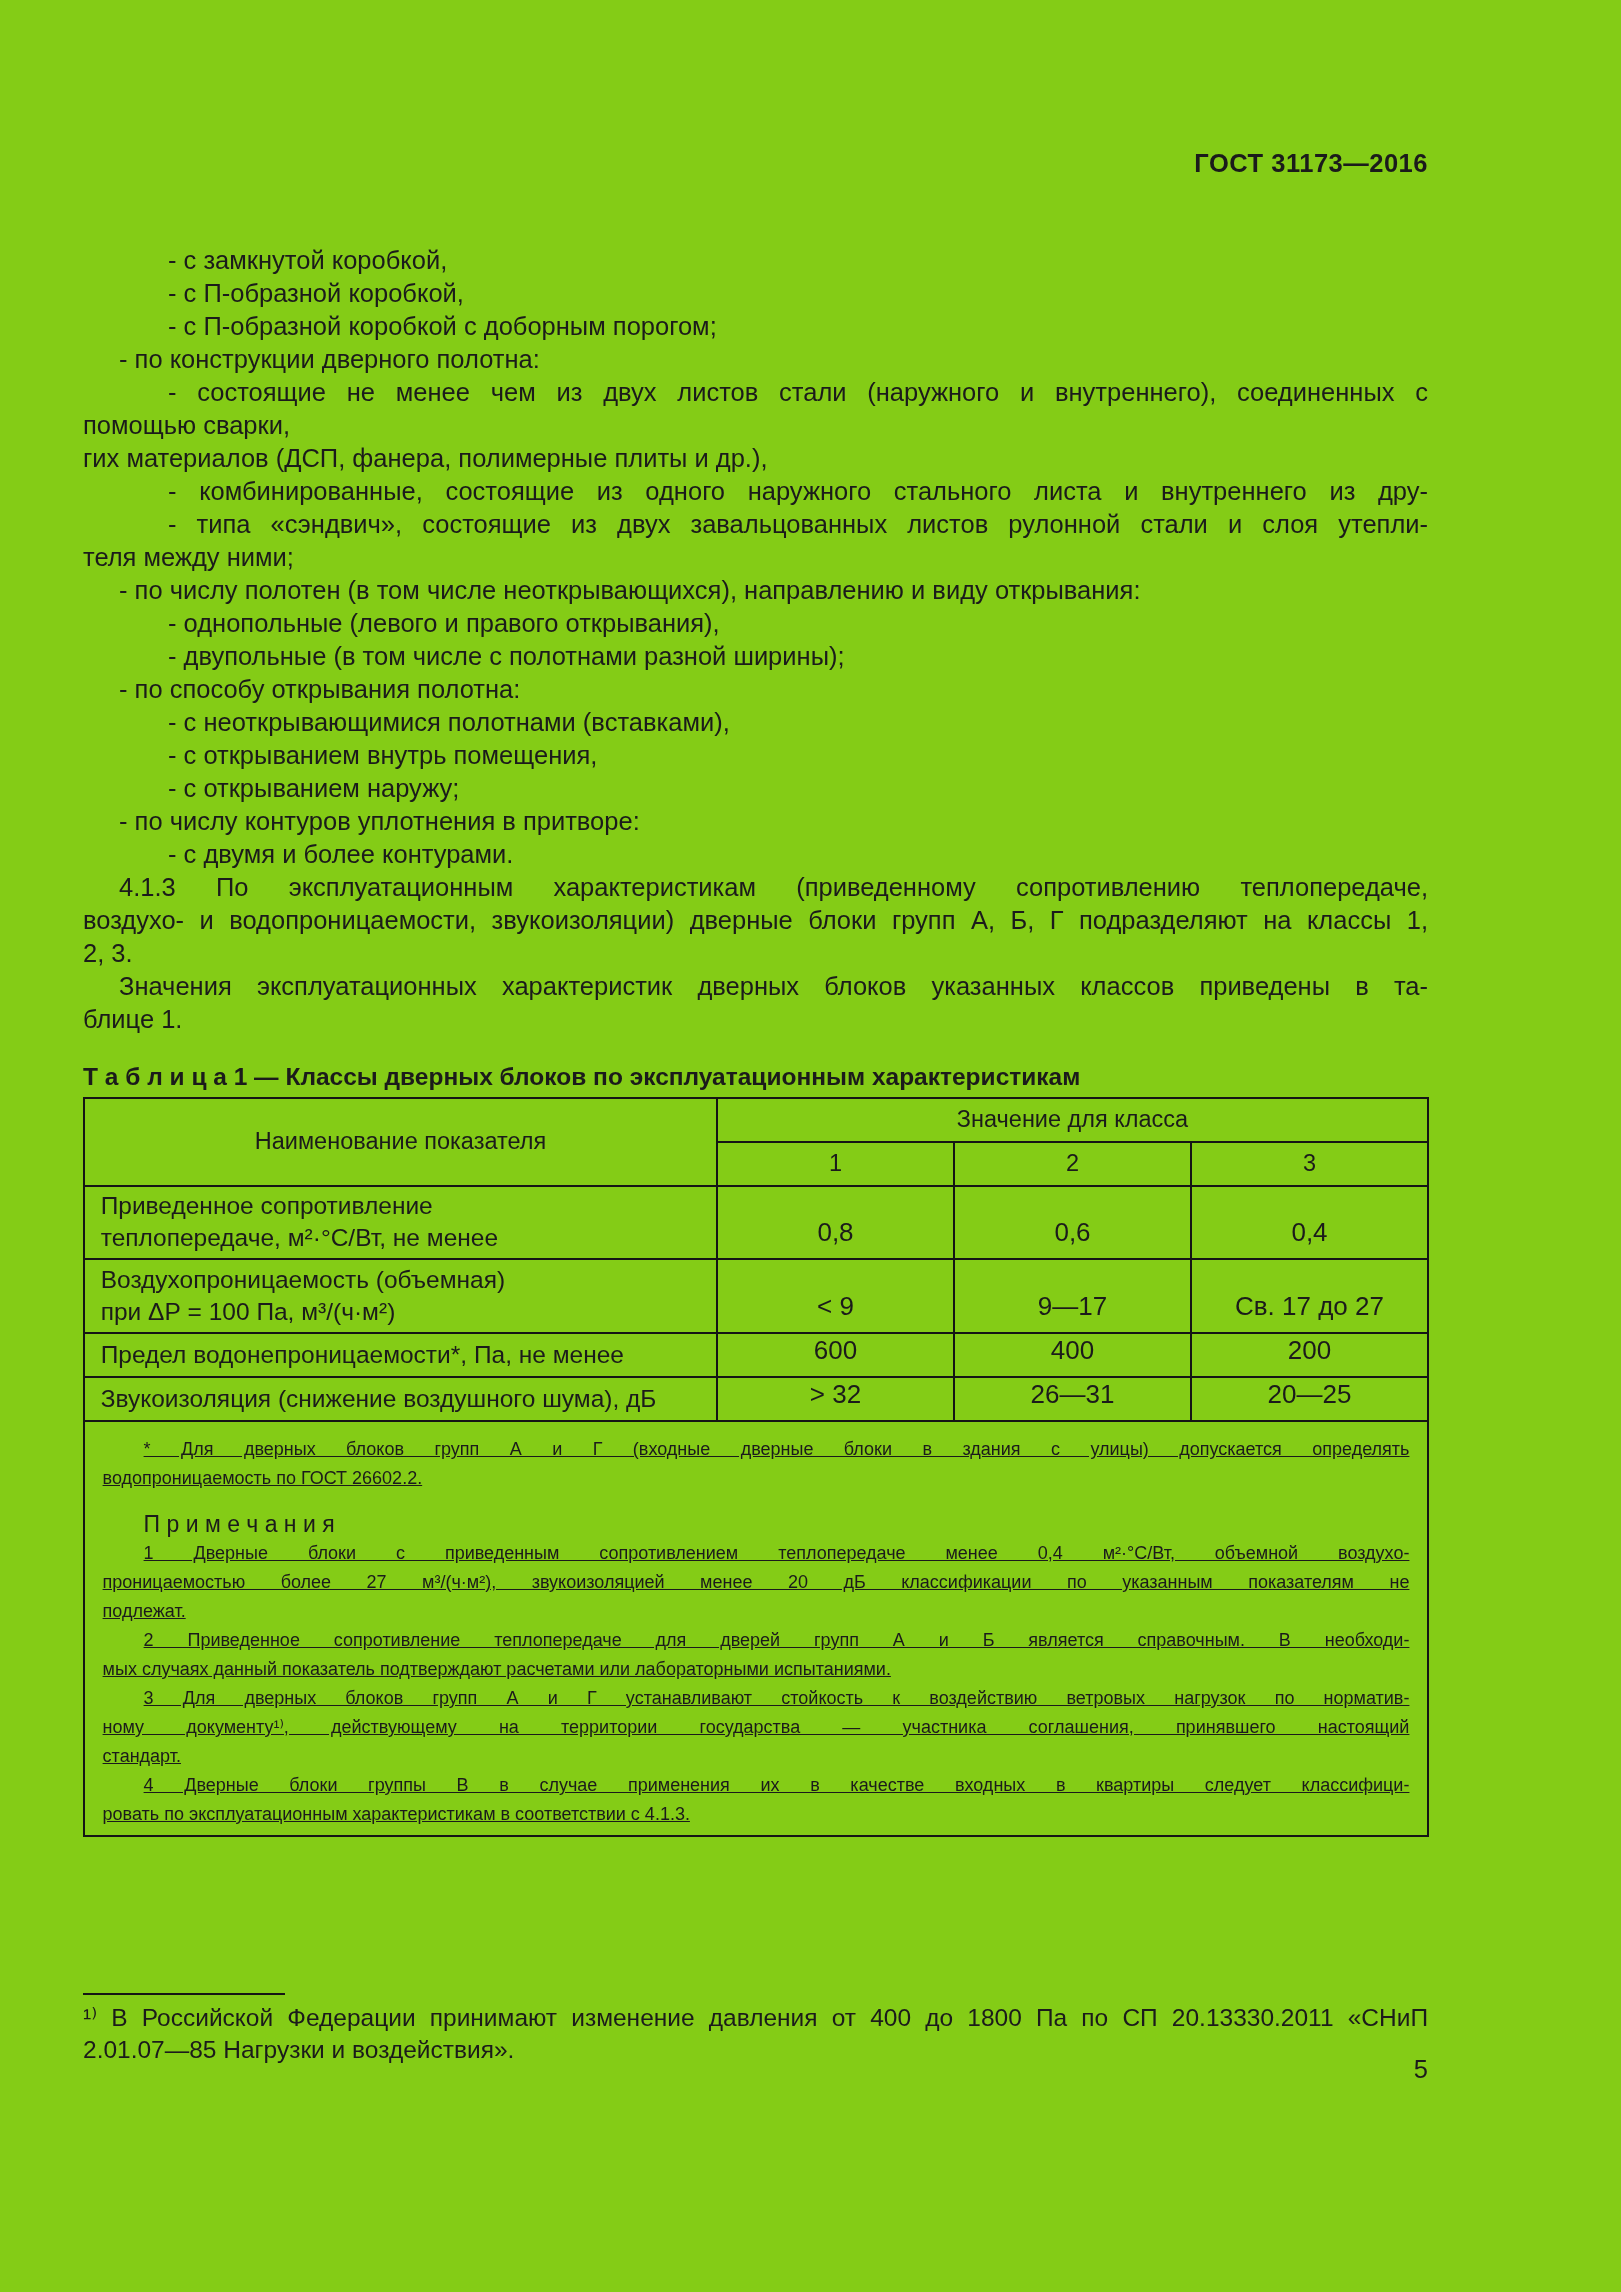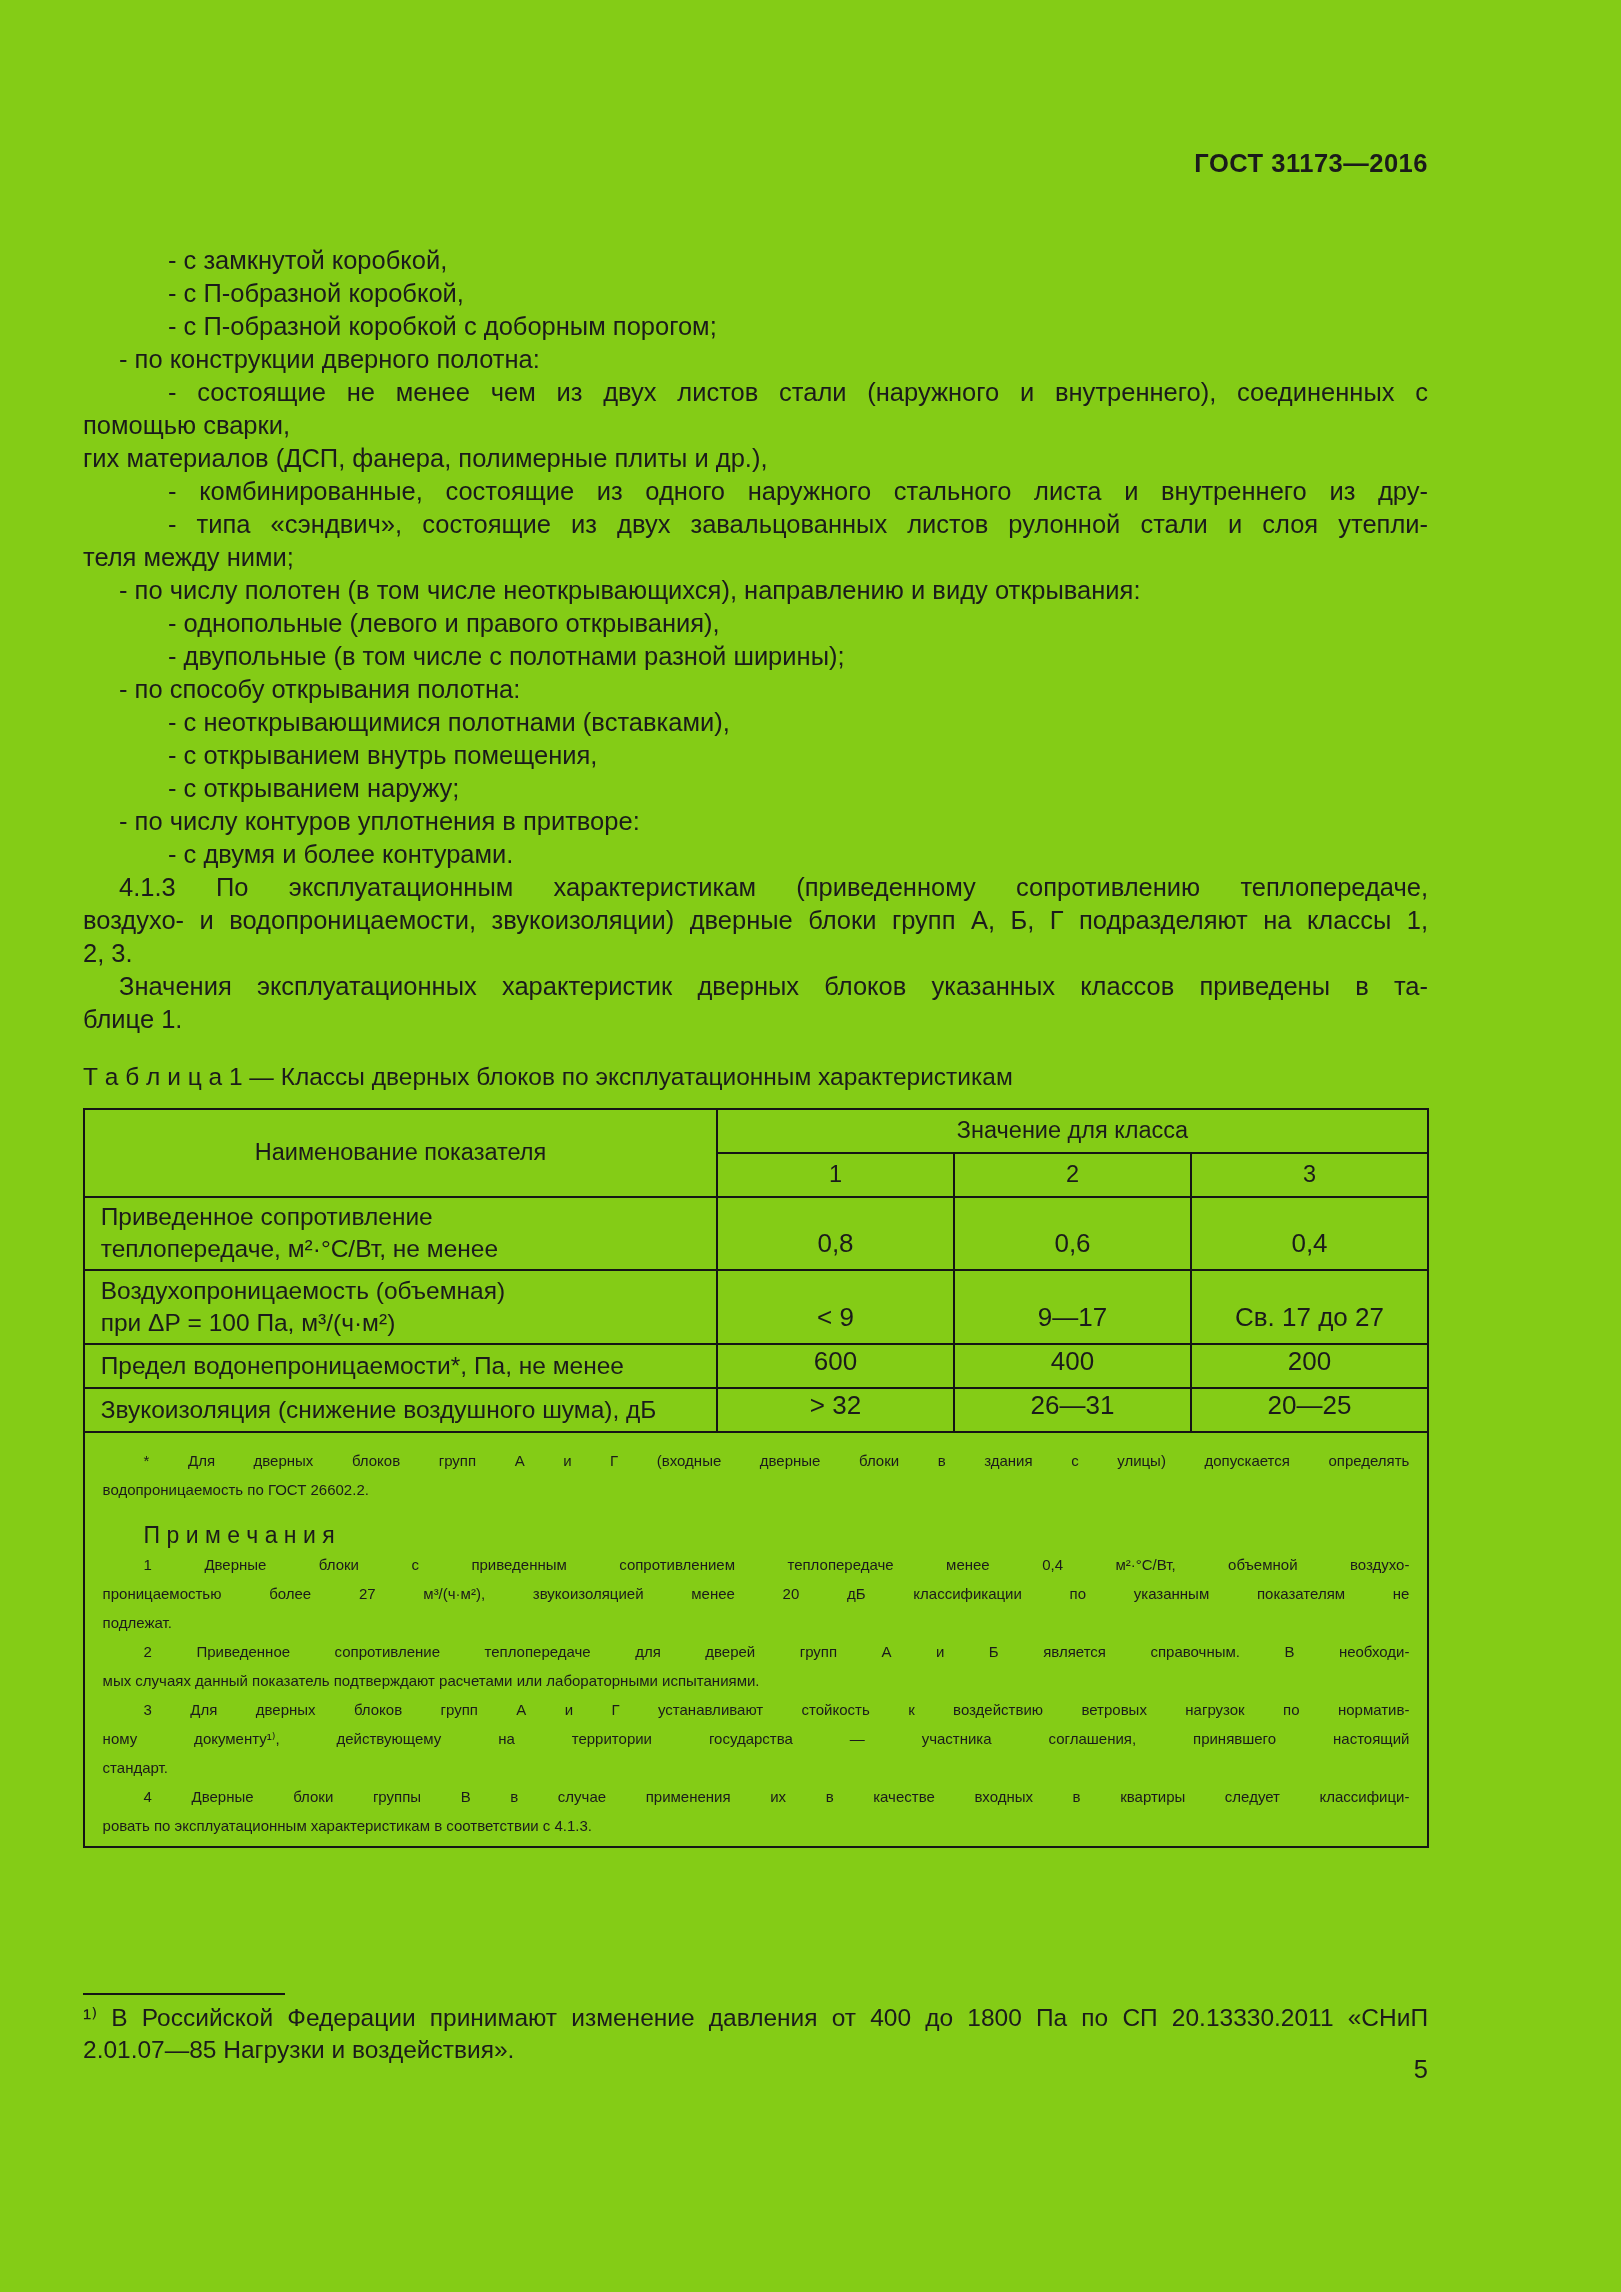--- a/index.html
+++ b/index.html
@@ -17,22 +17,22 @@
   }
   .content{
     position:absolute;left:83px;top:244px;width:1345px;
   }
   .ln{font-size:25.5px;line-height:33px;white-space:nowrap;}
   .ln.fill{white-space:normal;text-align:justify;text-align-last:justify;}
   .ind0{margin-left:0;}
   .ind1{margin-left:36px;}
   .ind2{margin-left:85px;}
   .tbl-caption{
-    margin-top:23.5px;margin-bottom:15px;
-    font-size:24.5px;line-height:33px;
+    margin-top:23.5px;margin-bottom:4px;
+    font-size:24.5px;line-height:33px;font-weight:bold;
   }
   table.spec{
     border-collapse:collapse;table-layout:fixed;
     width:1345px;border:2.9px solid #151515;
   }
   table.spec td,table.spec th{
     border:2px solid #151515;
     font-weight:normal;
     font-size:23.5px;
   }
@@ -48,21 +48,21 @@
   }
   tbody td.val{
     text-align:center;vertical-align:bottom;
     padding-bottom:9.8px;font-size:26px;
   }
   td.footcell{
     padding:13.7px 17.6px 5.9px 17.6px;
     vertical-align:top;
     height:392px;
   }
-  .fn-line{font-size:15px;line-height:29px;}
+  .fn-line{font-size:18px;line-height:29px;text-decoration:underline;}
   .fn-line.fill{text-align:justify;text-align-last:justify;}
   .fn-line.fi{text-indent:41px;}
   .notes-label{font-size:23px;line-height:29px;margin-top:16.7px;margin-left:41px;}
   .footer-rule{
     position:absolute;left:83px;top:1993px;width:202px;
     border-top:2.9px solid #151515;
   }
   .footer-note{
     position:absolute;left:83px;top:2002px;width:1345px;
   }

